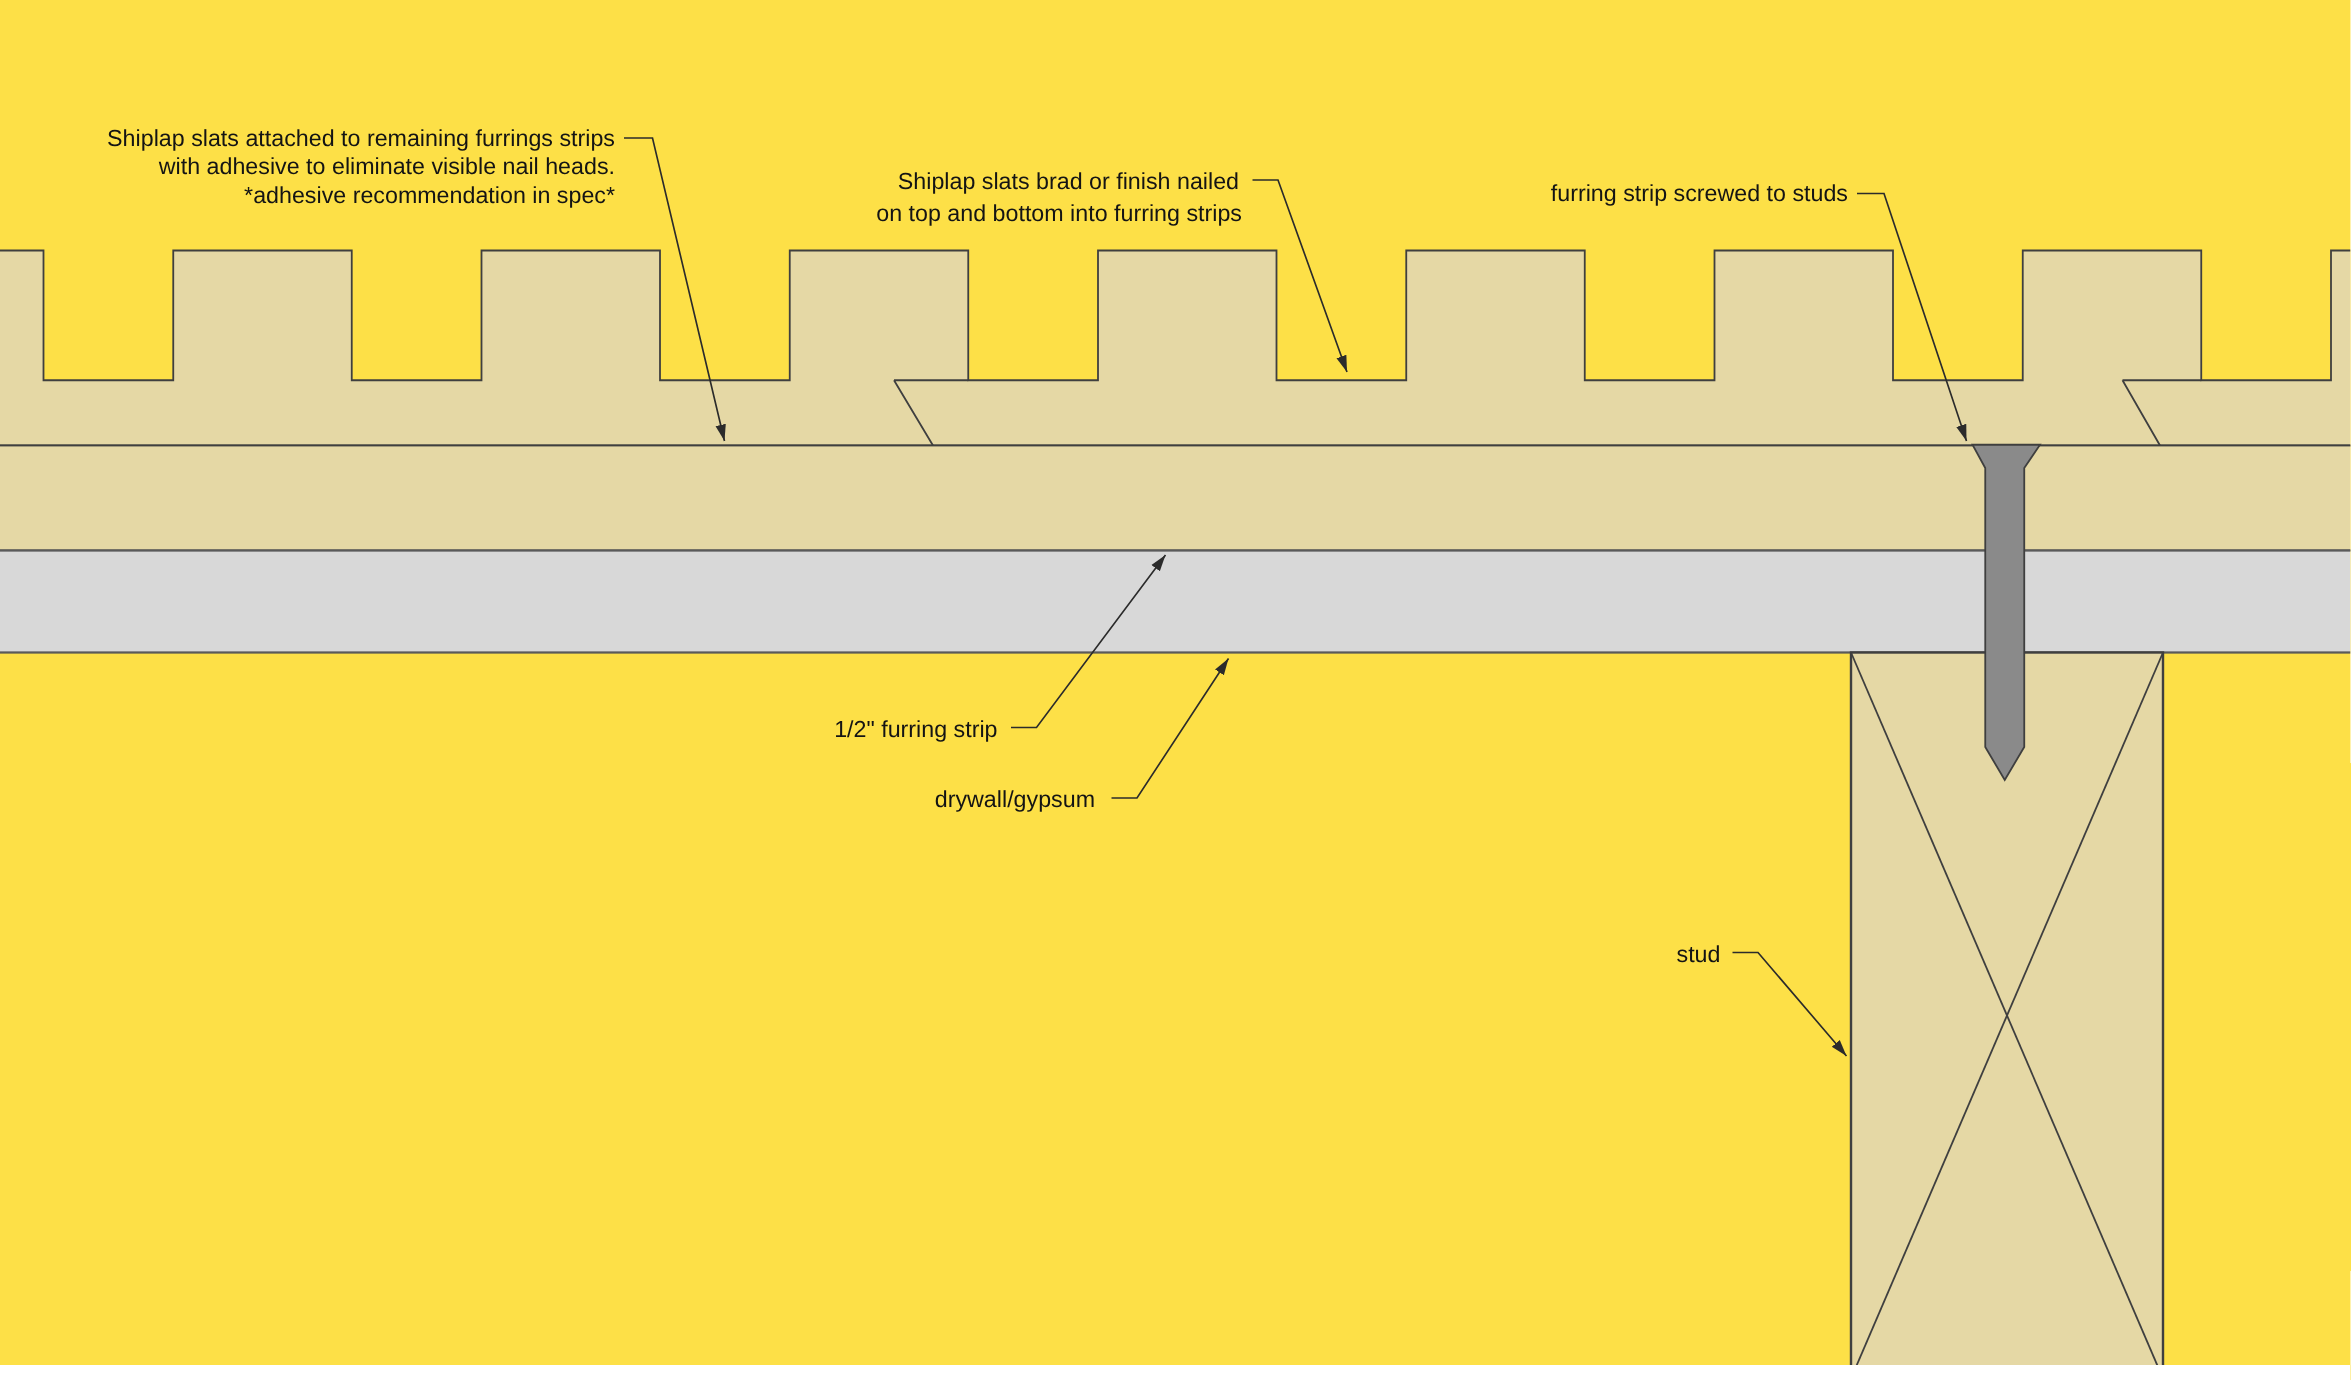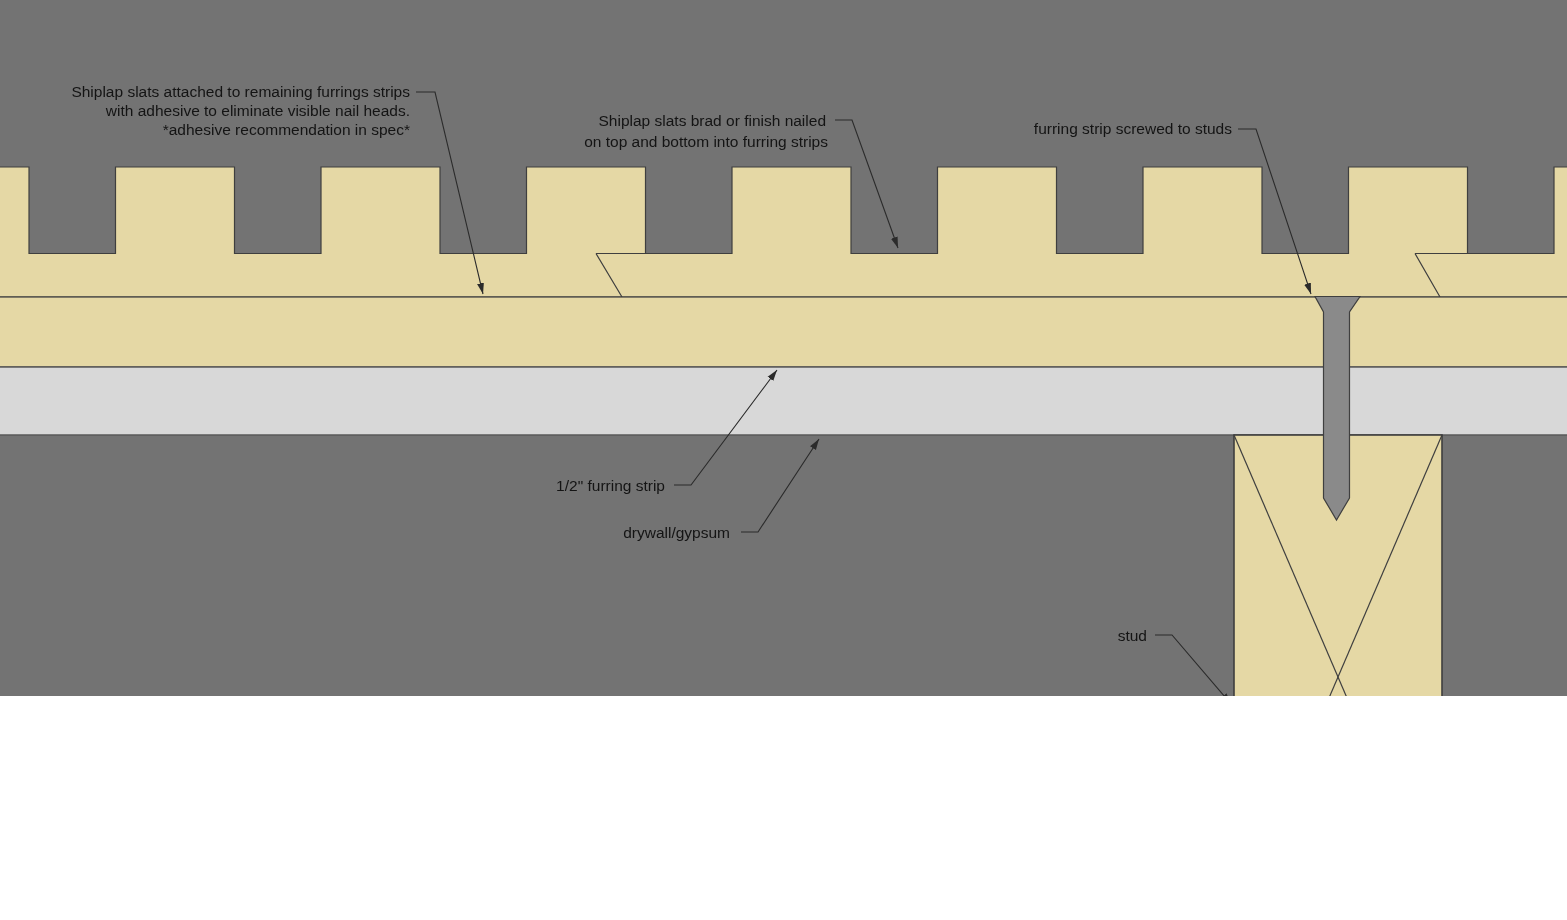--- a/index.html
+++ b/index.html
@@ -1,16 +1,16 @@
 <!DOCTYPE html>
 <html><head>
 <meta charset="utf-8">
 <style>
   html,body{margin:0;padding:0;background:#ffffff;}
-  #stage{position:relative;width:1567px;height:696px;overflow:hidden;background:#737373;
+  #stage{position:relative;width:1567px;height:910px;overflow:hidden;background:#fde047;
          font-family:"Liberation Sans", sans-serif;}
   svg{display:block}
   text{font-family:"Liberation Sans", sans-serif;font-size:15.5px;fill:#141414;}
 </style>
 </head>
 <body>
 
 <div id="stage">
   <svg width="1567" height="920" viewBox="0 0 1567 920">
 

